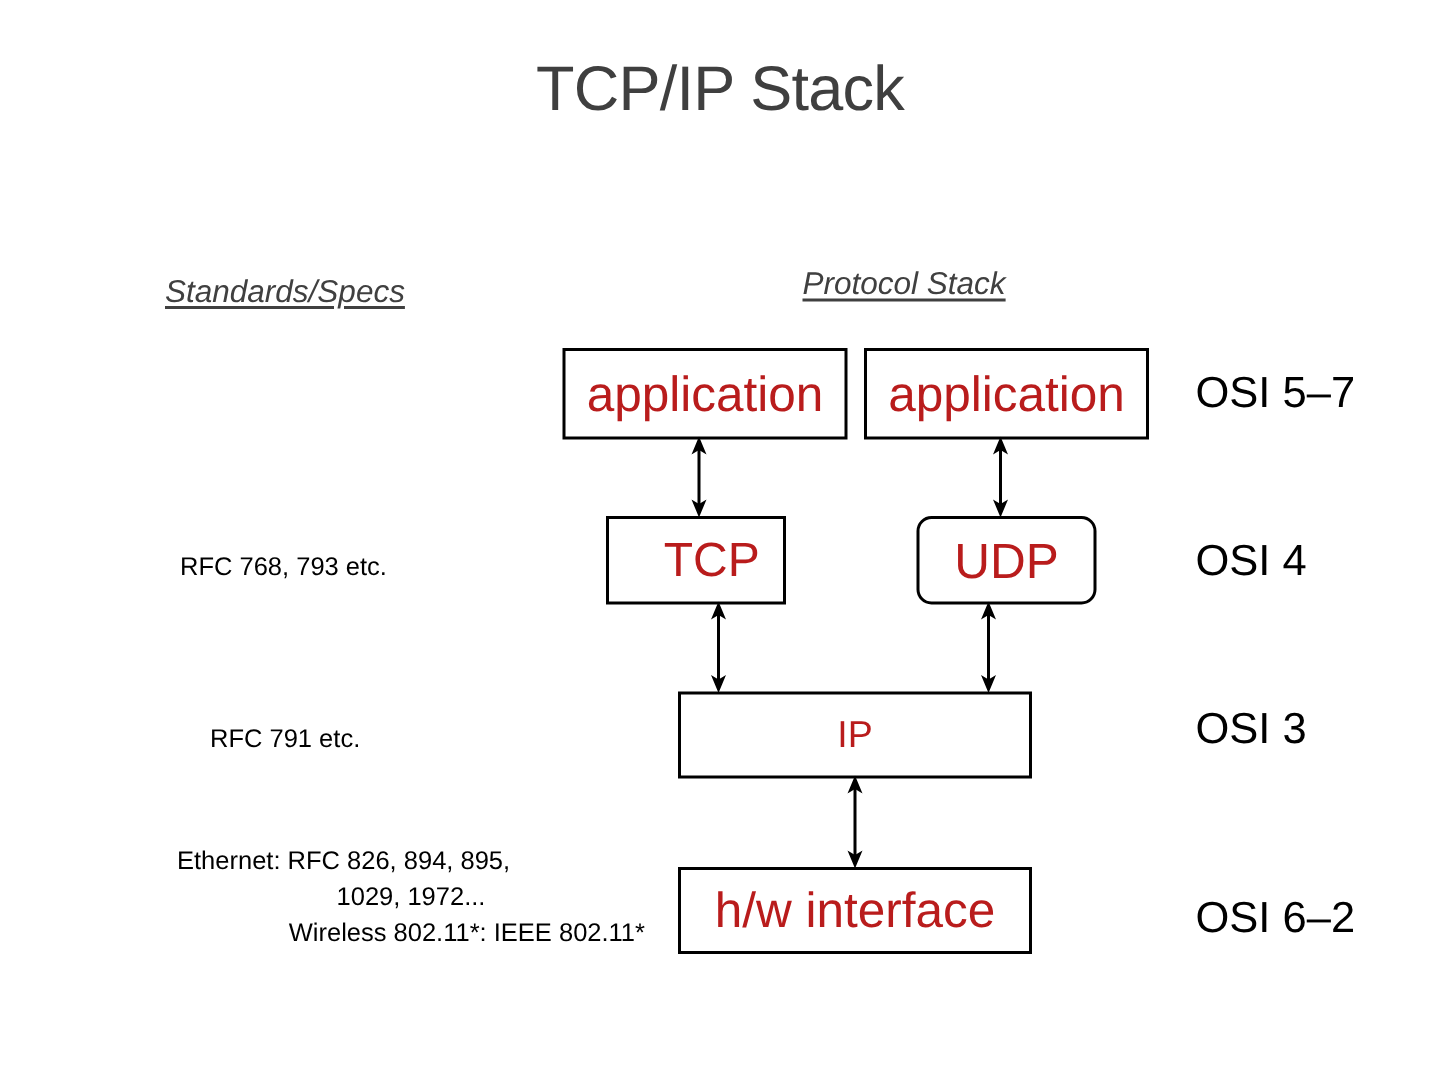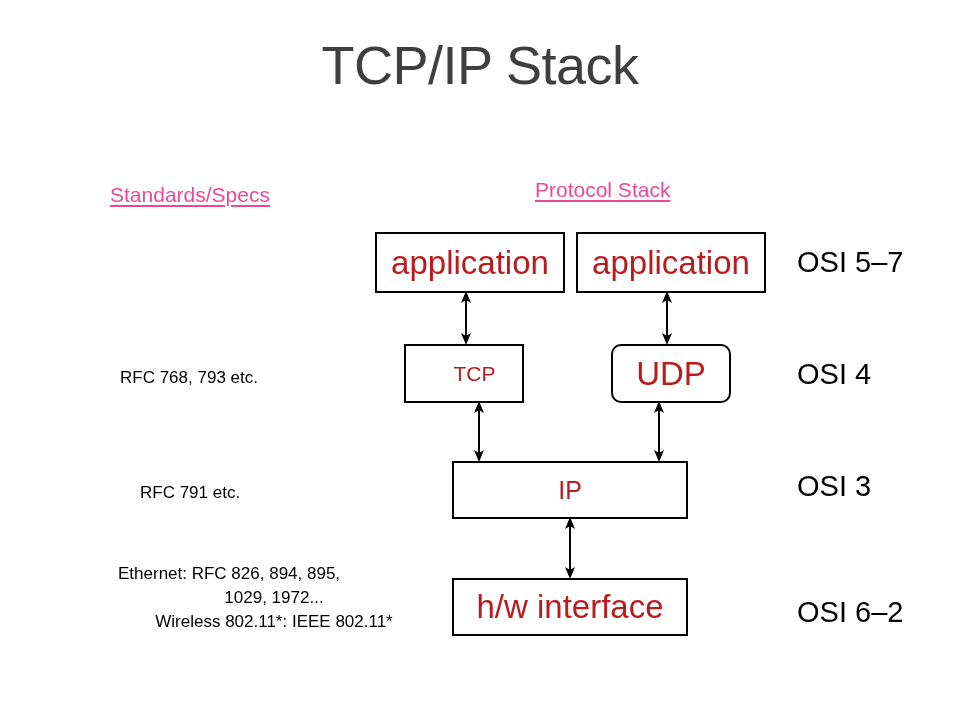--- a/index.html
+++ b/index.html
@@ -17,38 +17,39 @@
   }
 
   
   .slide-title {
     position: absolute;
     left: 0;
     top: 36px;
     width: 960px;
     text-align: center;
     font-family: "Liberation Sans", sans-serif;
-    font-size: 54px;
+    font-size: 42px;
     font-weight: 400;
     color: #3f3f3f;
     letter-spacing: -0.5px;
     line-height: 1.1;
     white-space: nowrap;
   }
 
   
   .col-heading {
     position: absolute;
     font-family: "Liberation Sans", sans-serif;
     font-size: 21px;
     font-weight: 400;
-    color: #ec4899;
+    color: #404040;
     text-decoration: underline;
     text-underline-offset: 3px;
     white-space: nowrap;
+    font-style: italic;
   }
   #heading-standards { left: 110px; top: 183px; }
   #heading-protocol  { left: 535px; top: 178px; }
 
   
   .spec-note {
     position: absolute;
     font-family: "Liberation Sans", sans-serif;
     font-size: 17px;
     font-weight: 400;
@@ -60,39 +61,39 @@
   #spec-network   { left: 120px; top: 481px; margin-left: 20px; }
   #spec-link {
     left: 118px;
     top: 562px;
     width: 312px;
     white-space: normal;
     text-align: center;
   }
   #spec-link .spec-line-1 { display: block; text-align: left; }
   #spec-link .spec-line-2 { display: block; text-align: center; }
-  #spec-link .spec-line-3 { display: block; text-align: center; }
+  #spec-link .spec-line-3 { display: block; text-align: right; }
 
   
   .proto-box {
     position: absolute;
     box-sizing: border-box;
     border: 2px solid #000000;
     background: #ffffff;
     display: flex;
     align-items: center;
     justify-content: center;
     font-family: "Liberation Sans", sans-serif;
     font-weight: 400;
     color: #b91c1c;
     white-space: nowrap;
   }
   #box-app-left  { left: 375px; top: 232px; width: 190px; height: 61px; font-size: 33px; }
   #box-app-right { left: 576px; top: 232px; width: 190px; height: 61px; font-size: 33px; }
-  #box-tcp       { left: 404px; top: 344px; width: 120px; height: 59px; font-size: 21px; padding-left: 21px; }
+  #box-tcp       { left: 404px; top: 344px; width: 120px; height: 59px; font-size: 32px; padding-left: 21px; }
   #box-udp       { left: 611px; top: 344px; width: 120px; height: 59px; font-size: 33px; border-radius: 10px; }
   #box-ip        { left: 452px; top: 461px; width: 236px; height: 58px; font-size: 25px; }
   #box-hw        { left: 452px; top: 578px; width: 236px; height: 58px; font-size: 33px; }
 
   
   .osi-label {
     position: absolute;
     font-family: "Liberation Sans", sans-serif;
     font-size: 29px;
     font-weight: 400;

